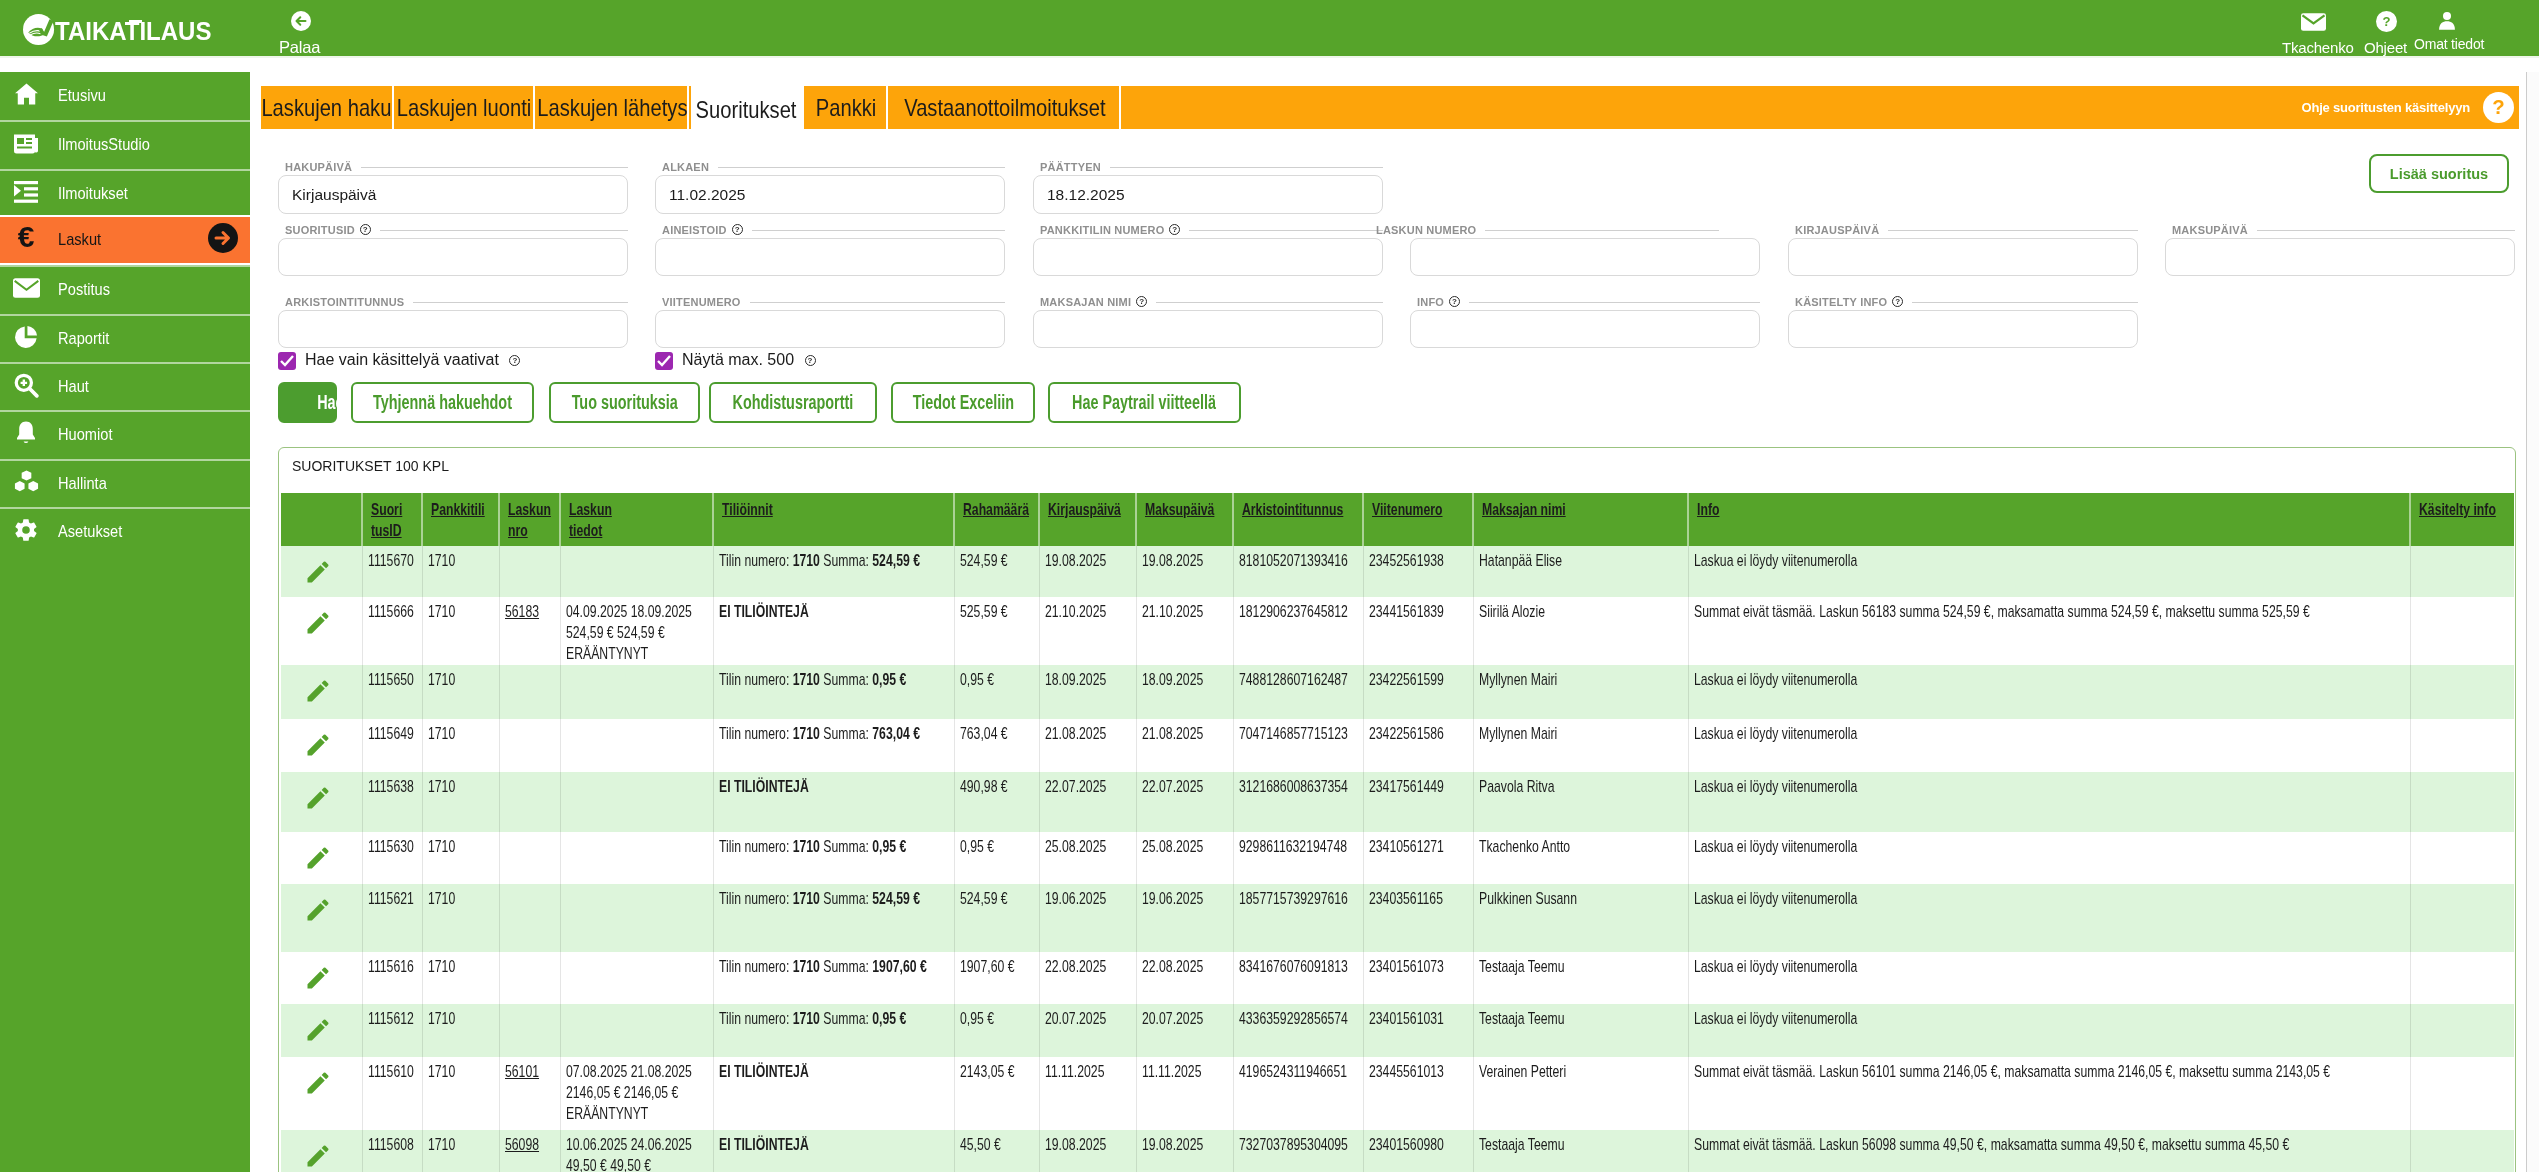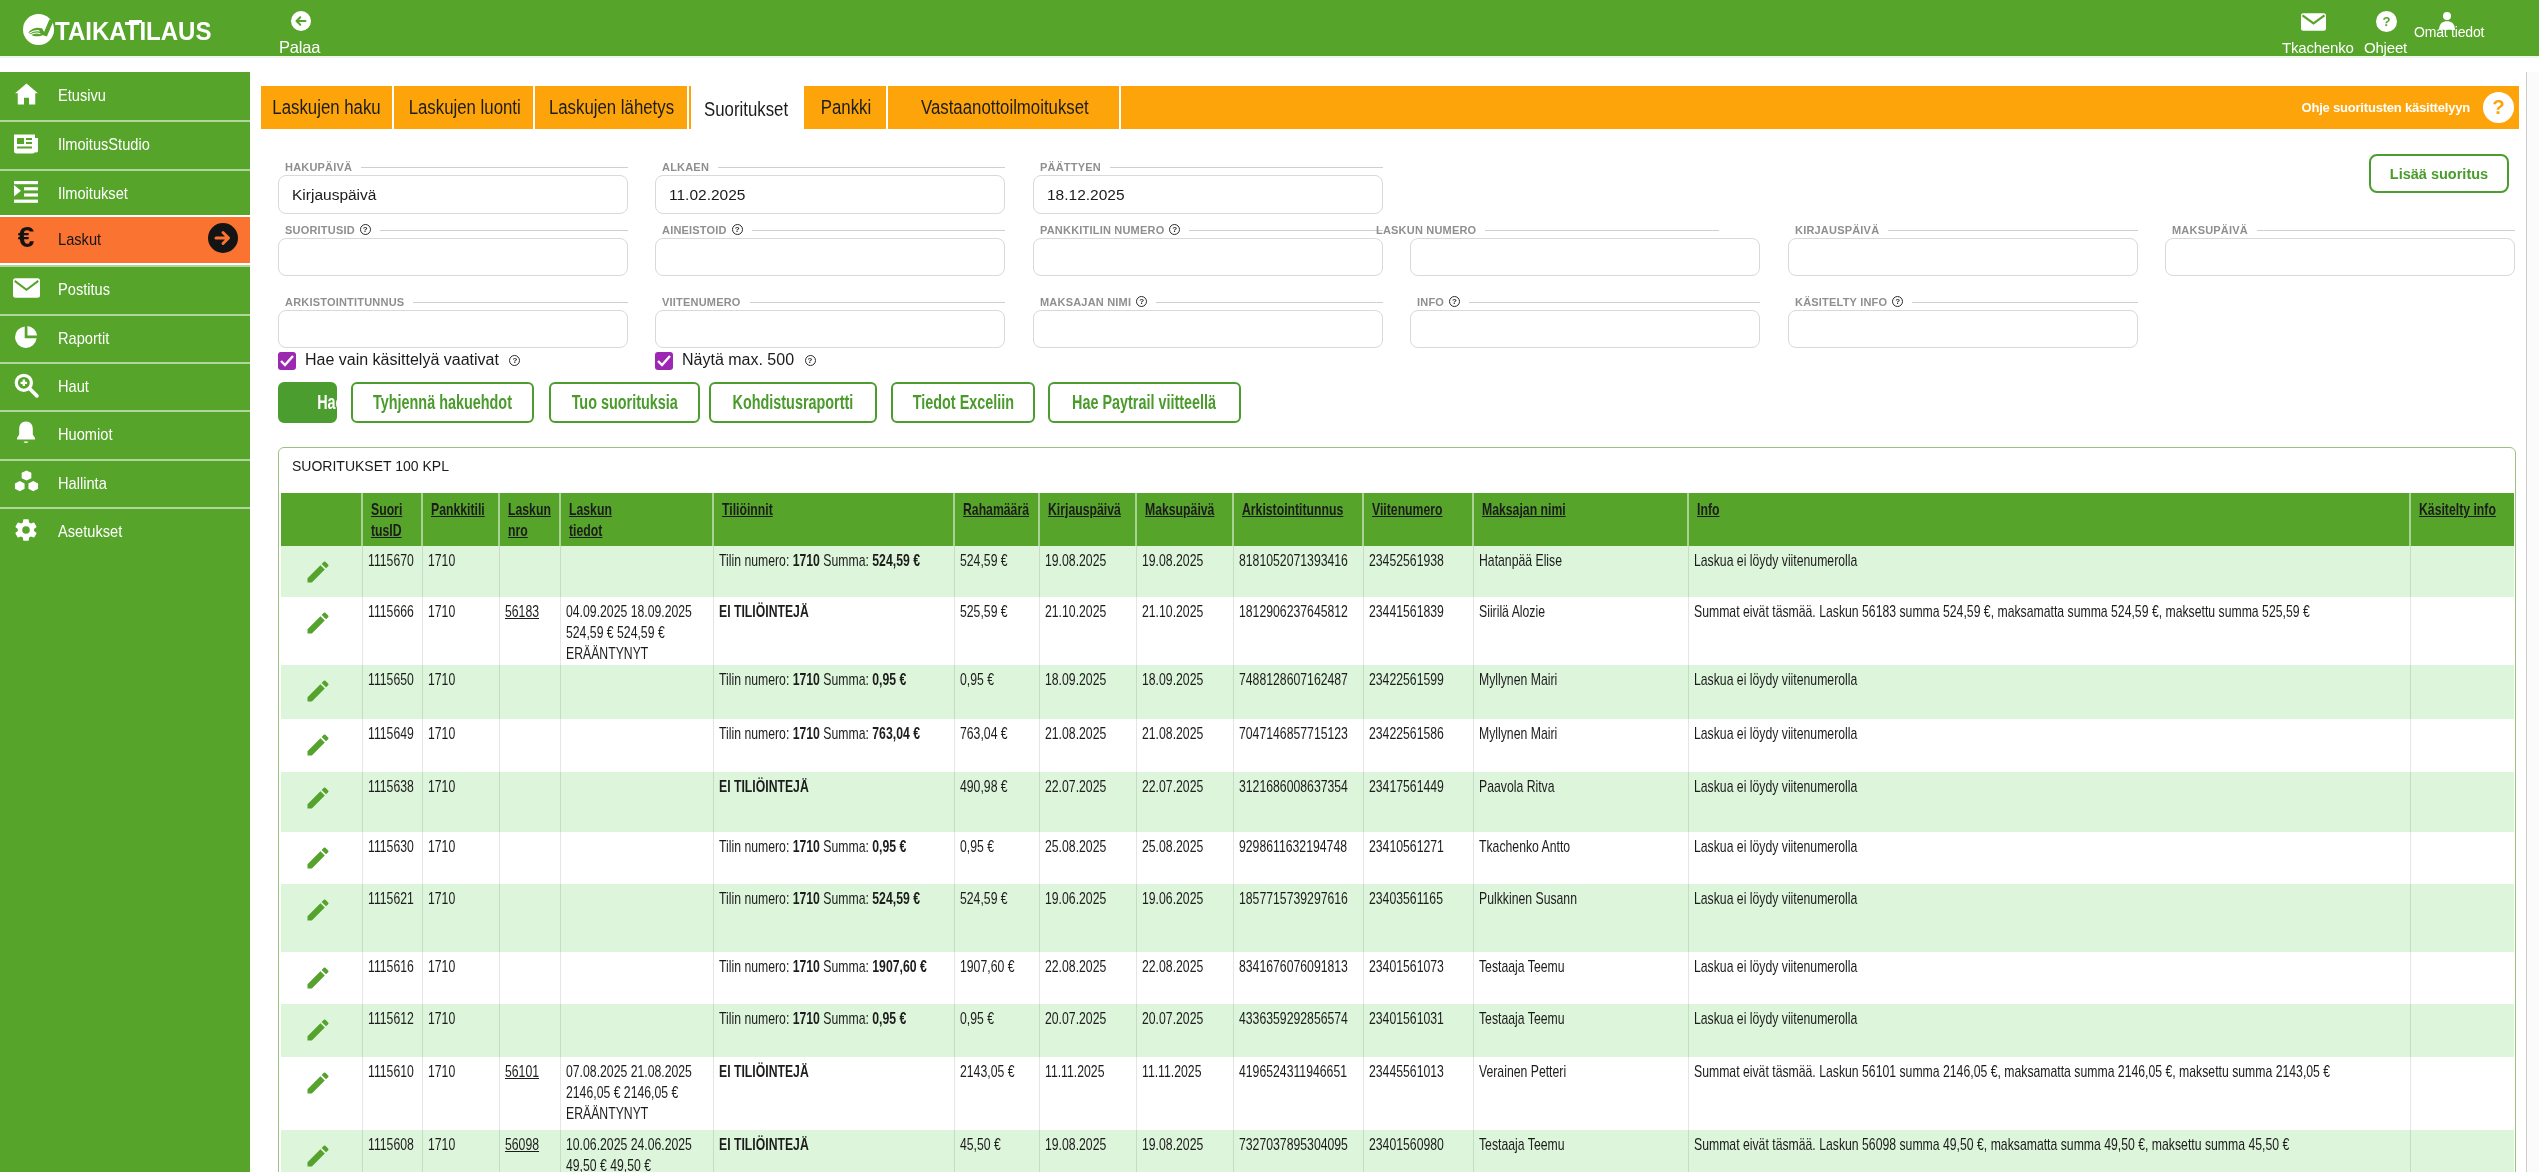--- a/index.html
+++ b/index.html
@@ -4,21 +4,21 @@
 html,body{width:2539px;height:1172px;overflow:hidden;background:#fff;position:relative;}
 .abs{position:absolute;}
 .header{left:0;top:0;width:2539px;height:58px;background:#56a42a;border-bottom:2px solid rgba(255,255,255,.9);}
 .sidebar{left:0;top:72px;width:250px;height:1100px;background:#56a42a;}
 .item{position:absolute;left:0;width:250px;height:48.3px;border-top:2px solid rgba(255,255,255,.55);color:#fff;}
 .item .txt{position:absolute;left:58px;top:50%;transform:translateY(-50%) scaleX(.86);transform-origin:0 50%;font-size:17px;white-space:nowrap;}
 .item .ic{position:absolute;left:6px;top:50%;transform:translateY(-50%);width:40px;text-align:center;}
 .item.first{border-top:none;}
 .item.active{background:#fa7330;border-top:2px solid #fff;border-bottom:2px solid #fff;color:#161616;height:50.3px;}
 .tabbar{left:261px;top:86px;width:2258px;height:43px;background:#fda40a;}
-.tab{position:absolute;top:0;height:43px;border-right:2px solid #fff;color:#1c1c1c;font-size:20px;display:flex;align-items:center;justify-content:center;}
+.tab{position:absolute;top:0;height:43px;border-right:2px solid #fff;color:#1c1c1c;font-size:24px;display:flex;align-items:center;justify-content:center;}
 .tab.active{background:#fff;height:47px;}
 .cx{display:inline-block;transform:scaleX(.84);white-space:nowrap;font-style:normal;}
 .cq{display:inline-block;transform:scaleX(.72);white-space:nowrap;font-style:normal;}
 .cl{display:inline-block;transform:scaleX(.72);transform-origin:0 50%;white-space:nowrap;font-style:normal;}
 .ohje{position:absolute;right:49px;top:0;height:43px;display:flex;align-items:center;color:#fff;font-weight:bold;font-size:13px;letter-spacing:-.2px;}
 .fldbox{position:absolute;background:#fff;border:1px solid #d9d9d9;border-radius:8px;font-size:15.5px;color:#1b1b1b;padding-left:13px;display:flex;align-items:center;}
 .flblab{position:absolute;display:flex;align-items:center;font-size:11px;font-weight:bold;color:#8f8f8f;letter-spacing:.2px;}
 .flblab .line{flex:1;border-top:1px solid #cfcfcf;margin-left:9px;margin-top:2px;}
 .qm{display:inline-block;width:11px;height:11px;border:1.2px solid #2a2a2a;border-radius:50%;font-size:8px;font-weight:bold;color:#2a2a2a;text-align:center;line-height:9px;margin-left:5px;flex:none;}
 .btn{position:absolute;border:2px solid #4c9d2f;border-radius:6px;background:#fff;color:#4a9b2c;font-weight:bold;font-size:20px;display:flex;align-items:center;justify-content:center;}
@@ -58,21 +58,21 @@
 <div class="hicon" style="left:2282px;top:39px;">Tkachenko</div>
 <div class="abs" style="left:2376px;top:11px;"><svg width="21" height="21" viewBox="0 0 24 24">
         <circle cx="12" cy="12" r="12" fill="#fff"></circle>
         <text x="12" y="17.5" text-anchor="middle" font-size="15" font-weight="bold" fill="#56a42a">?</text>
       </svg></div>
 <div class="hicon" style="left:2364px;top:39px;">Ohjeet</div>
 <div class="abs" style="left:2437px;top:10px;"><svg width="20" height="21" viewBox="0 0 24 24">
         <circle cx="12" cy="6.5" r="4.8" fill="#fff"></circle>
         <path d="M2.5 23 C2.5 15.5 7 13 12 13 C17 13 21.5 15.5 21.5 23 Z" fill="#fff"></path>
       </svg></div>
-<div class="hicon" style="left:2414px;top:24px;font-size:14px;text-align:right;">Omat tiedot</div>
+<div class="hicon" style="left:2414px;top:36px;font-size:14px;text-align:right;">Omat tiedot</div>
 </div>
 <div class="abs sidebar">
 <div class="item first" style="top:0.0px;">
       <span class="ic"><svg width="25" height="26" viewBox="0 0 24 22">
           <path d="M12 1 1 10.2h2.6V21h6v-6.4h4.8V21h6V10.2H23Z" fill="#fff"></path>
         </svg></span>
       <span class="txt">Etusivu</span>
     </div>
 <div class="item" style="top:48.3px;">
       <span class="ic"><svg width="26" height="23" viewBox="0 0 26 22">

